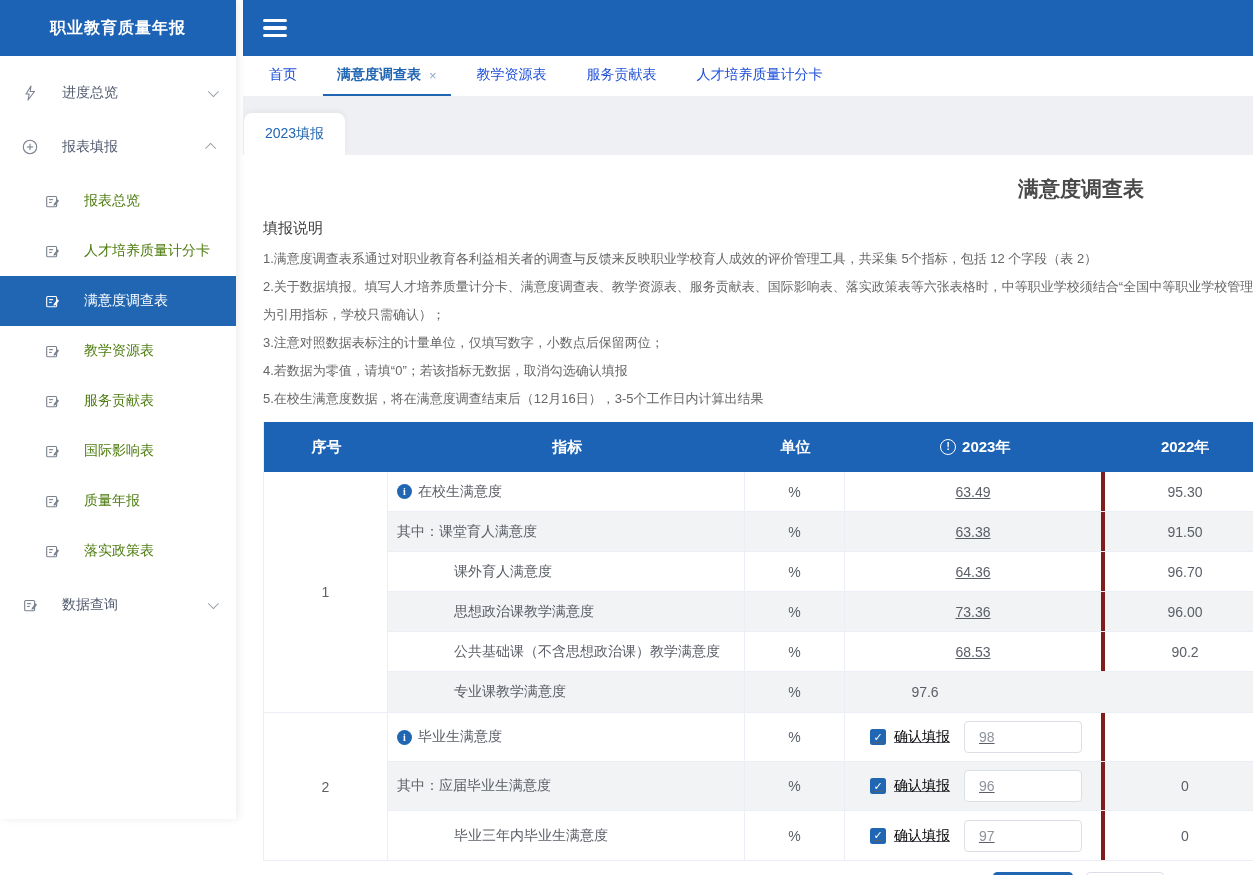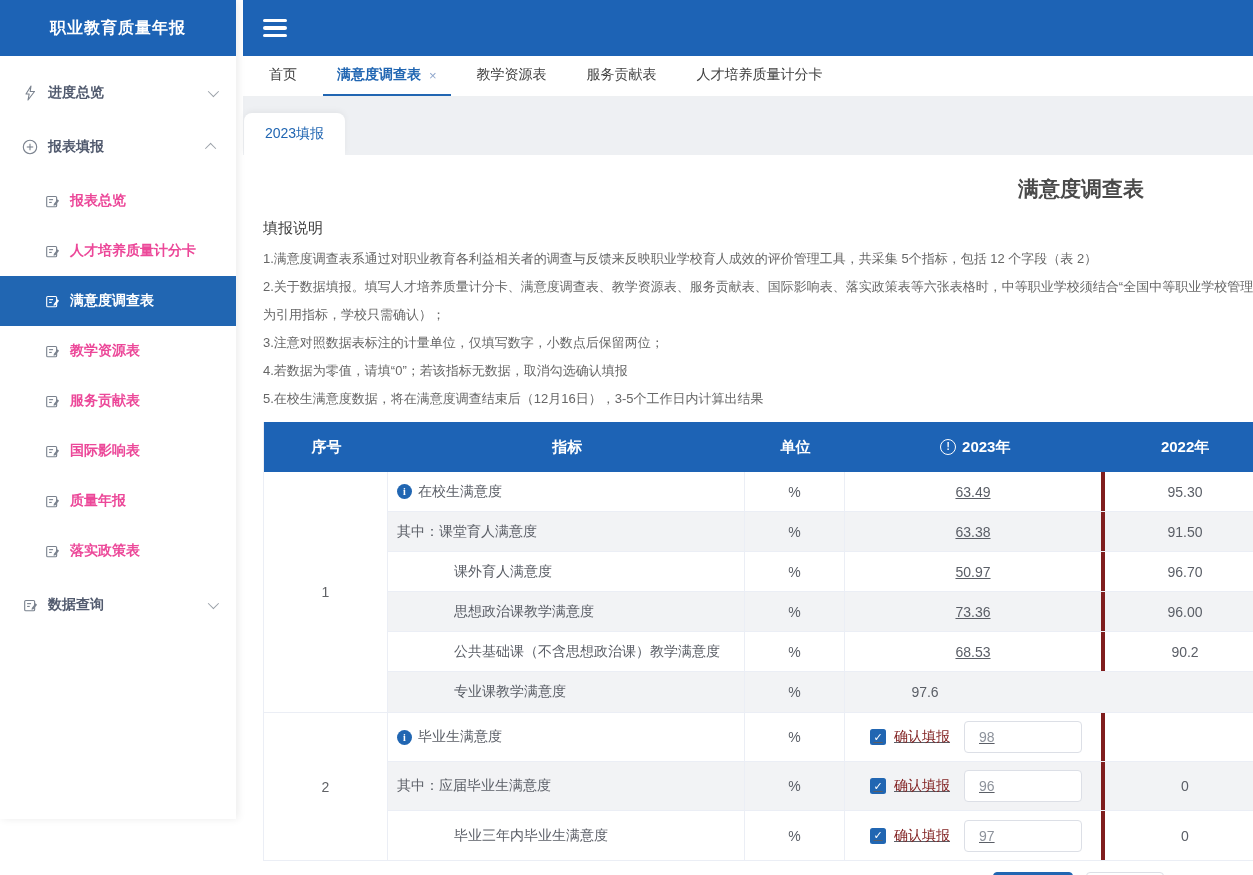--- a/index.html
+++ b/index.html
@@ -11,41 +11,41 @@
   .sidebar { position:absolute; left:0; top:0; bottom:0; width:236px; background:#fff;
     box-shadow:2px 0 8px rgba(0,0,0,.08); z-index:5; }
   .sidebar-header { height:56px; background:#1d63b5; color:#fff; display:flex;
     align-items:center; justify-content:center; font-size:16px; font-weight:bold; letter-spacing:1px; }
   .side-menu { padding-top:12px; }
   .side-item { height:50px; display:flex; align-items:center; padding:0 18px 0 22px;
     color:#515a6e; font-size:14px; cursor:pointer; }
   .side-item.top { margin-top:4px; }
   .side-item.top:first-child { margin-top:0; }
   .side-item.top + .side-item.sub { margin-top:4px; }
-  .side-item.sub { padding-left:44px; color:#ec4899; }
+  .side-item.sub { padding-left:44px; color:#4d7c0f; }
   .side-item.active { background:#2166b2; color:#fff; }
   .s-icon { width:16px; height:16px; display:inline-flex; align-items:center; justify-content:center;
     color:#7a828e; flex:0 0 16px; }
   .side-item.active .s-icon { color:#fff; }
-  .s-label { flex:1; margin-left:10px; white-space:nowrap;font-weight:bold; }
+  .s-label { flex:1; margin-left:24px; white-space:nowrap; }
   .chev { width:8px; height:8px; border-right:1.5px solid #9aa0a8; border-bottom:1.5px solid #9aa0a8;
     margin-right:2px; }
   .chev-down { transform:rotate(45deg) translateY(-2px); }
   .chev-up   { transform:rotate(-135deg) translateY(-2px); }
 
   
   .main { position:absolute; left:243px; top:0; right:0; bottom:0; background:#fff; }
   .main-topbar { height:56px; background:#1d63b5; display:flex; align-items:center; padding-left:20px; }
   .hamburger { width:24px; height:18px; display:flex; flex-direction:column; justify-content:space-between; cursor:pointer; }
   .hamburger span { display:block; height:3.4px; background:#fff; border-radius:2px; }
 
   .tabbar { height:41px; background:#fff; display:flex; align-items:stretch; padding-left:12px;
     border-bottom:1px solid #eef0f2; }
   .tab { display:flex; align-items:center; padding:0 14px; margin-right:12px; font-size:14px;
-    color:#404040; cursor:pointer; border-bottom:2px solid transparent; white-space:nowrap; }
+    color:#1d4ed8; cursor:pointer; border-bottom:2px solid transparent; white-space:nowrap; }
   .tab.active { color:#2166b2; font-weight:bold; border-bottom:2px solid #2166b2; }
   .tab .tab-close { margin-left:8px; font-weight:normal; font-size:13px; color:#8fa6cc; cursor:pointer; }
 
   .graystrip { height:58px; background:#eef0f3; position:relative; }
   .year-tab { position:absolute; left:1px; bottom:0; width:101px; height:42px; background:#fff;
     border-radius:8px 8px 0 0; display:flex; align-items:center; justify-content:center;
     color:#2166b2; font-size:14px; box-shadow:0 -2px 6px rgba(0,0,0,.05); cursor:pointer; }
 
   .content { position:relative; background:#fff; height:720px; padding-left:20px; }
   .page-title { padding-top:20px; margin-left:755px; font-size:21px; font-weight:bold; color:#4a4a4a;
@@ -82,21 +82,21 @@
     justify-content:center; border-right:1px solid #ebeef5; }
   .c-2023 { width:260px; height:100%; display:flex; align-items:center; justify-content:center;
     border-right:4px solid #7f1d1d;text-decoration:underline; }
   .c-2023.edit { justify-content:flex-start; padding-left:25px; }
   .c-2022 { width:160px; text-align:center; }
   .info-icon { width:15px; height:15px; border-radius:50%; background:#2166b2; color:#fff;
     display:inline-flex; align-items:center; justify-content:center; font-size:10px; font-weight:bold;
     font-family:"Liberation Serif","DejaVu Serif",serif; flex:0 0 15px; }
   .cbx { width:16px; height:16px; background:#2166b2; border-radius:2.5px; color:#fff; display:inline-flex;
     align-items:center; justify-content:center; font-size:11px; cursor:pointer; flex:0 0 16px; }
-  .cbx-label { color:#7f1d1d; font-size:14px; margin-left:8px; cursor:pointer; white-space:nowrap; }
+  .cbx-label { color:#000000; font-size:14px; margin-left:8px; cursor:pointer; white-space:nowrap; }
   .val-input { margin-left:14px; width:118px; height:32px; border:1px solid #dcdfe6; border-radius:4px;
     padding-left:14px; font-size:14px; color:#8d929b; outline:none;
     font-family:"Liberation Sans","DejaVu Sans",sans-serif; background:#fff; }
 
   .btn-row { margin-top:11px; display:flex; gap:13px; padding-left:730px; }
   .btn { height:36px; border-radius:4px; cursor:pointer; }
   .btn-primary { width:80px; background:#2166b2; border:1px solid #2166b2; }
   .btn-plain { width:78px; background:#fff; border:1px solid #dcdfe6; }
 </style>
 </head>
@@ -306,21 +306,21 @@
                   </div>
                   <div class="c-unit">%</div>
                   <div class="c-2023">63.38</div>
                   <div class="c-2022">91.50</div>
                 </div>
                 <div class="trow">
                   <div class="c-ind indent">
                     <span>课外育人满意度</span>
                   </div>
                   <div class="c-unit">%</div>
-                  <div class="c-2023">50.97</div>
+                  <div class="c-2023">64.36</div>
                   <div class="c-2022">96.70</div>
                 </div>
                 <div class="trow striped">
                   <div class="c-ind indent">
                     <span>思想政治课教学满意度</span>
                   </div>
                   <div class="c-unit">%</div>
                   <div class="c-2023">73.36</div>
                   <div class="c-2022">96.00</div>
                 </div>

